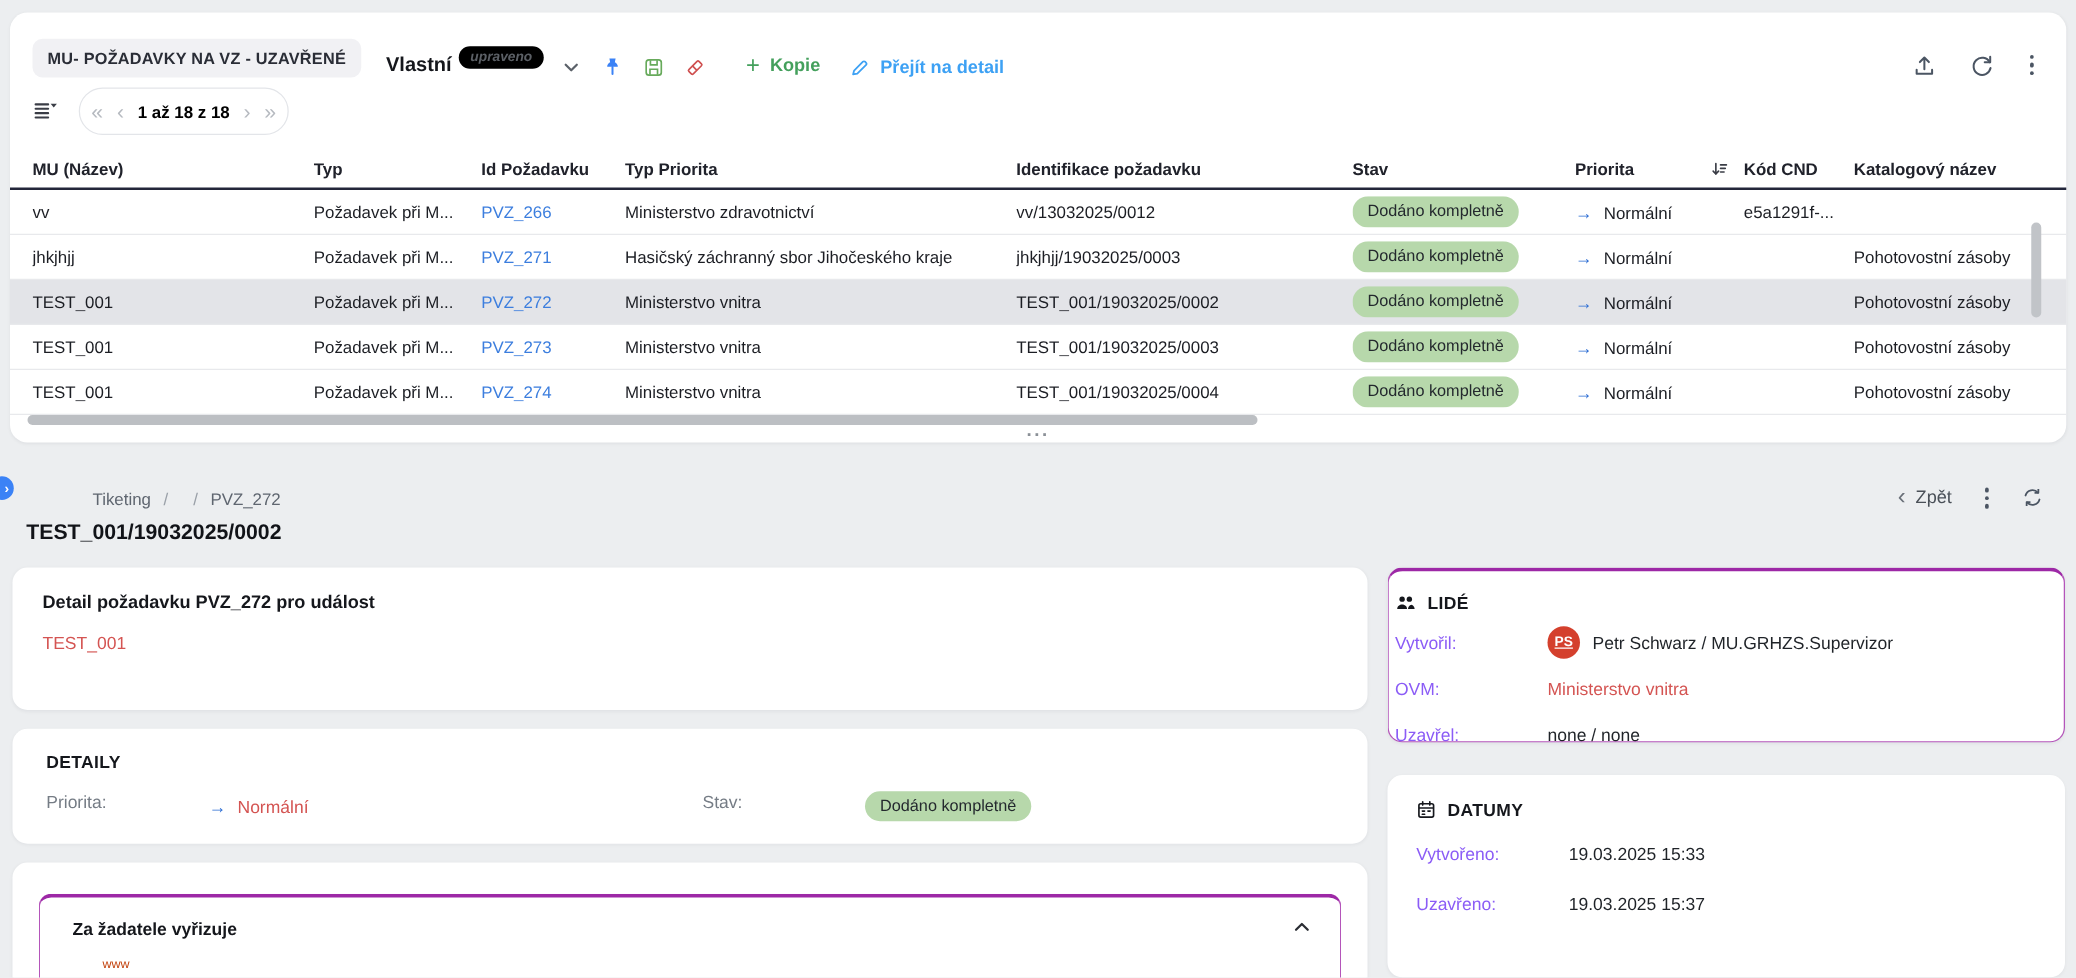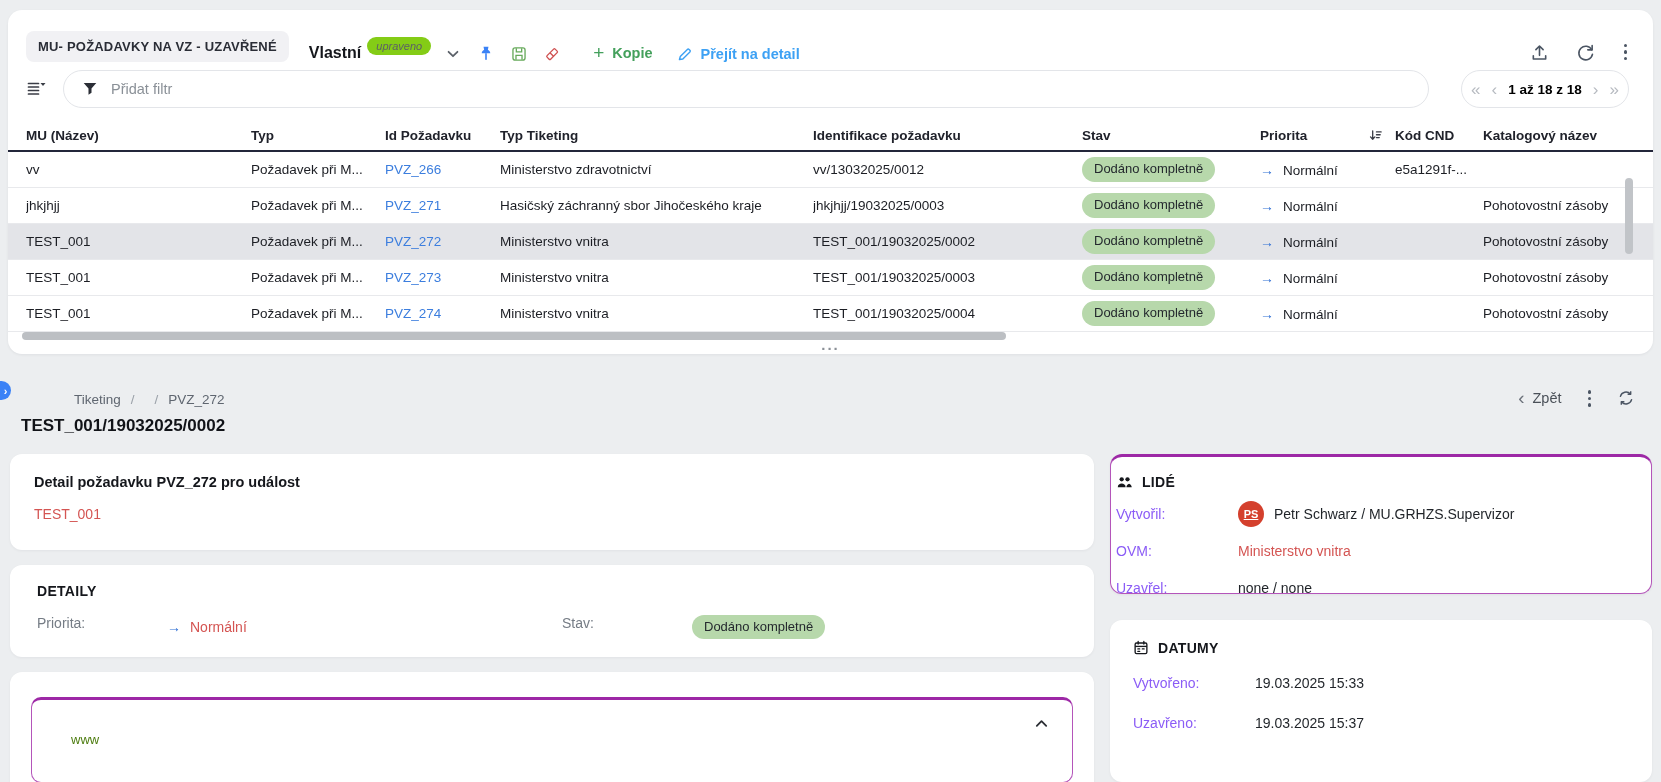--- a/index.html
+++ b/index.html
@@ -15,22 +15,22 @@
     position:absolute;left:8px;top:10px;width:1645px;height:344px;
     background:#fff;border-radius:14px;box-shadow:0 1px 3px rgba(20,24,40,.06);
   }
   .toolbar{display:flex;align-items:flex-end;height:52px;padding:12px 24px 0 18px}
   .chip{
     background:#f1f1f4;color:#2a2d36;font-size:13px;font-weight:700;letter-spacing:.2px;
     padding:8px 12px;border-radius:8px;white-space:nowrap;cursor:default;margin-right:20px;
   }
   .view-name{font-size:16px;font-weight:700;color:#15171c;margin-right:6px}
   .view-state{
-    background:#84cc16;color:#5c6066;font-style:italic;font-size:11px;
-    padding:3px 9px;border-radius:10px;transform:translateY(-7px);margin-right:14px;
+    background:#000000;color:#5c6066;font-style:italic;font-size:11px;
+    padding:3px 9px;border-radius:10px;transform:translateY(-7px);margin-right:14px;font-weight:bold;
   }
   .icon-btn{border:none;background:none;cursor:pointer;display:flex;align-items:center}
   .tb-gap{margin-right:17px}
   .text-btn{border:none;background:none;cursor:pointer;display:flex;align-items:center;gap:8px;font-family:inherit}
   .btn-copy{color:#44a05c;font-size:14.5px;font-weight:700;margin-left:10px;margin-right:24px}
   .btn-copy .plus{font-size:19px;font-weight:400;line-height:1}
   .btn-detail{color:#3da1f4;font-size:14.5px;font-weight:700}
   .toolbar .spacer{flex:1}
   .kebab{display:flex;flex-direction:column;gap:3px;padding:2px}
   .kebab i{width:3.5px;height:3.5px;border-radius:50%;background:#4b5563}
@@ -89,40 +89,40 @@
   .detail-controls{position:absolute;right:26px;top:26px;display:flex;align-items:center;gap:24px}
   .btn-back{border:none;background:none;cursor:pointer;display:flex;align-items:center;gap:8px;color:#4a5058;font-size:14.5px;font-family:inherit}
   .btn-back .bk{font-size:19px;line-height:1;color:#6a7079;transform:translateY(-1px)}
 
   .detail-grid{position:absolute;left:10px;top:92px;width:1642px;display:flex;gap:16px;align-items:flex-start}
   .col-left{flex:1;min-width:0}
   .col-right{width:542px}
   .card{background:#fff;border-radius:12px;box-shadow:0 1px 3px rgba(20,24,40,.05)}
   .card.accent{border:1px solid #b455ba;border-top:3px solid #9d28a6}
 
-  .card-event{height:96px;padding:20px 24px}
+  .card-event{height:114px;padding:20px 24px}
   .card-event h3{font-size:14.5px;font-weight:700;color:#15171c}
   .event-link{display:inline-block;margin-top:16px;color:#d45452;font-size:14px;cursor:pointer}
 
   .card-details{margin-top:15px;height:92px;padding:18px 27px}
   .card-details h3{font-size:14px;font-weight:700;color:#15171c;letter-spacing:.3px}
   .details-row{display:flex;margin-top:16px;font-size:14px}
   .dlabel{color:#757c85}
   .dl1{width:130px}
   .dv1{width:395px;display:flex;align-items:center}
   .dl2{width:130px}
   .prio-red{color:#d45452}
 
   .card-handler-outer{margin-top:15px;height:124px;padding:25px 21px 0 21px}
   .card-handler{
     position:relative;border:1px solid #b455ba;border-top:3px solid #9d28a6;border-radius:10px;
     padding:17px 26px 20px 26px;min-height:86px;
   }
   .card-handler h3{font-size:14px;font-weight:700;color:#15171c}
-  .handler-value{margin:15px 0 0 13px;font-size:13px;color:#4d7c0f}
+  .handler-value{margin:15px 0 0 24px;font-size:10px;color:#c2410c}
   .collapse-btn{position:absolute;right:22px;top:16px;border:none;background:none;cursor:pointer}
 
   .card-people{height:140px;padding:17px 5px}
   .card-head{display:flex;align-items:center;gap:9px}
   .card-head h3{font-size:14px;font-weight:700;color:#15171c;letter-spacing:.3px}
   .info-row{display:flex;align-items:center;margin-top:11px;font-size:14px;min-height:26px}
   .ilabel{width:122px;color:#8b5cf6;flex:none}
   .ival{color:#1f2328;display:flex;align-items:center;gap:10px;white-space:nowrap}
   .avatar{
     width:26px;height:26px;border-radius:50%;background:#d4402d;color:#fff;
@@ -197,40 +197,34 @@
     </button>
   </div>
 
   <div class="filterbar">
     <button class="icon-btn list-icon">
       <svg width="21" height="18" viewBox="0 0 21 18">
           <path d="M2.5 3.5h10M2.5 7h10M2.5 10.5h10M2.5 14h10" stroke="#3a3d46" stroke-width="1.7" stroke-linecap="round"></path>
           <path d="M14.5 3h5l-2.5 3z" fill="#3a3d46"></path>
         </svg>
     </button>
-    <div class="filter-pill">
-      <svg width="16" height="16" viewBox="0 0 17 17">
-          <path d="M1.8 2h13.4l-5.1 5.9v4.6l-3.2 2.2V7.9L1.8 2z" fill="#2b2e36"></path>
-        </svg>
-      <input type="text" placeholder="Přidat filtr" style="">
-    </div>
     <div class="pager">
       <button class="pg">«</button>
       <button class="pg">‹</button>
       <span class="range">1 až 18 z 18</span>
       <button class="pg">›</button>
       <button class="pg">»</button>
     </div>
   </div>
 
   <div class="thead grid-cols">
     <span class="th">MU (Název)</span>
     <span class="th">Typ</span>
     <span class="th">Id Požadavku</span>
-    <span class="th">Typ Tiketing</span>
+    <span class="th">Typ Priorita</span>
     <span class="th">Identifikace požadavku</span>
     <span class="th">Stav</span>
     <span class="th th-flex">
       <span>Priorita</span>
       <svg width="15" height="15" viewBox="0 0 16 16">
           <path d="M5 3v9M5 12l-2.3-2.5M5 12l2.3-2.5" fill="none" stroke="#3a3d46" stroke-width="1.4" stroke-linecap="round" stroke-linejoin="round"></path>
           <path d="M9 4.2h5M9 7.2h4M9 10.2h3" stroke="#3a3d46" stroke-width="1.4" stroke-linecap="round"></path>
         </svg>
     </span>
     <span class="th">Kód CND</span>
@@ -354,20 +348,21 @@
             <span class="prio-arrow">→</span>
             <span class="prio-red">Normální</span>
           </span>
           <span class="dlabel dl2">Stav:</span>
           <span class="badge">Dodáno kompletně</span>
         </div>
       </div>
 
       <div class="card card-handler-outer">
         <div class="card-handler">
+          <h3>Za žadatele vyřizuje</h3>
           <button class="collapse-btn">
             <svg width="17" height="15" viewBox="0 0 18 16">
                 <path d="M4 10.5l5-5 5 5" fill="none" stroke="#2a2d33" stroke-width="1.9" stroke-linecap="round" stroke-linejoin="round"></path>
               </svg>
           </button>
           <div class="handler-value">www</div>
         </div>
       </div>
     </div>
 

